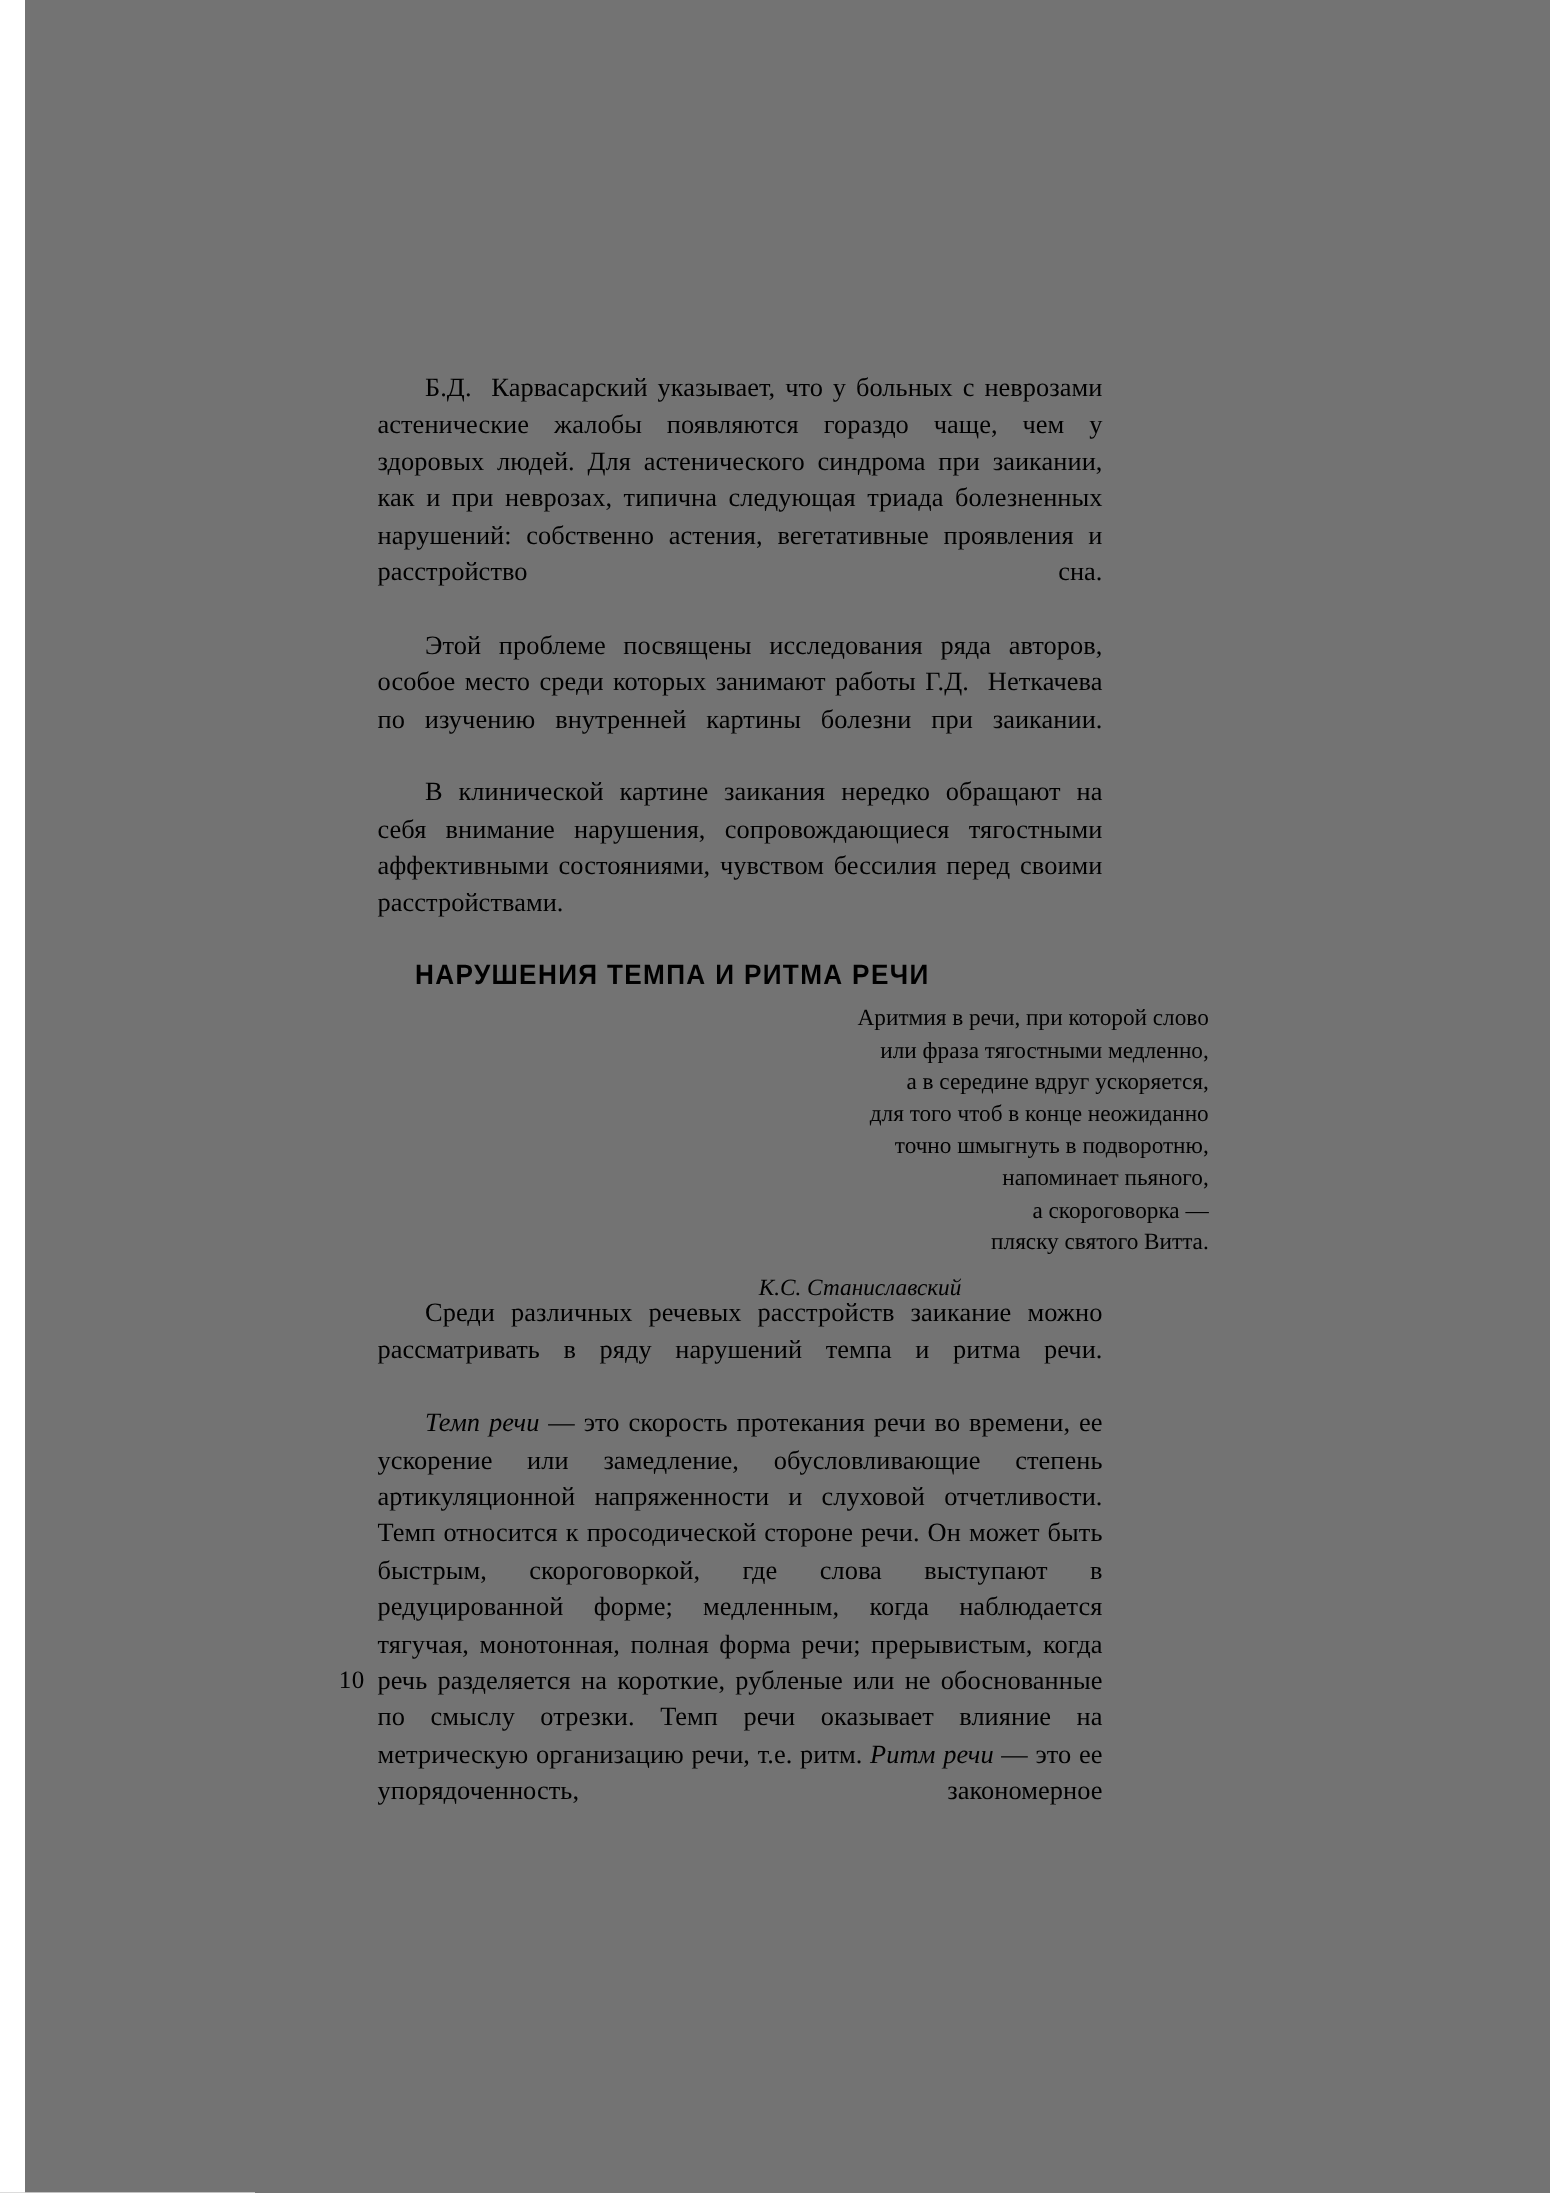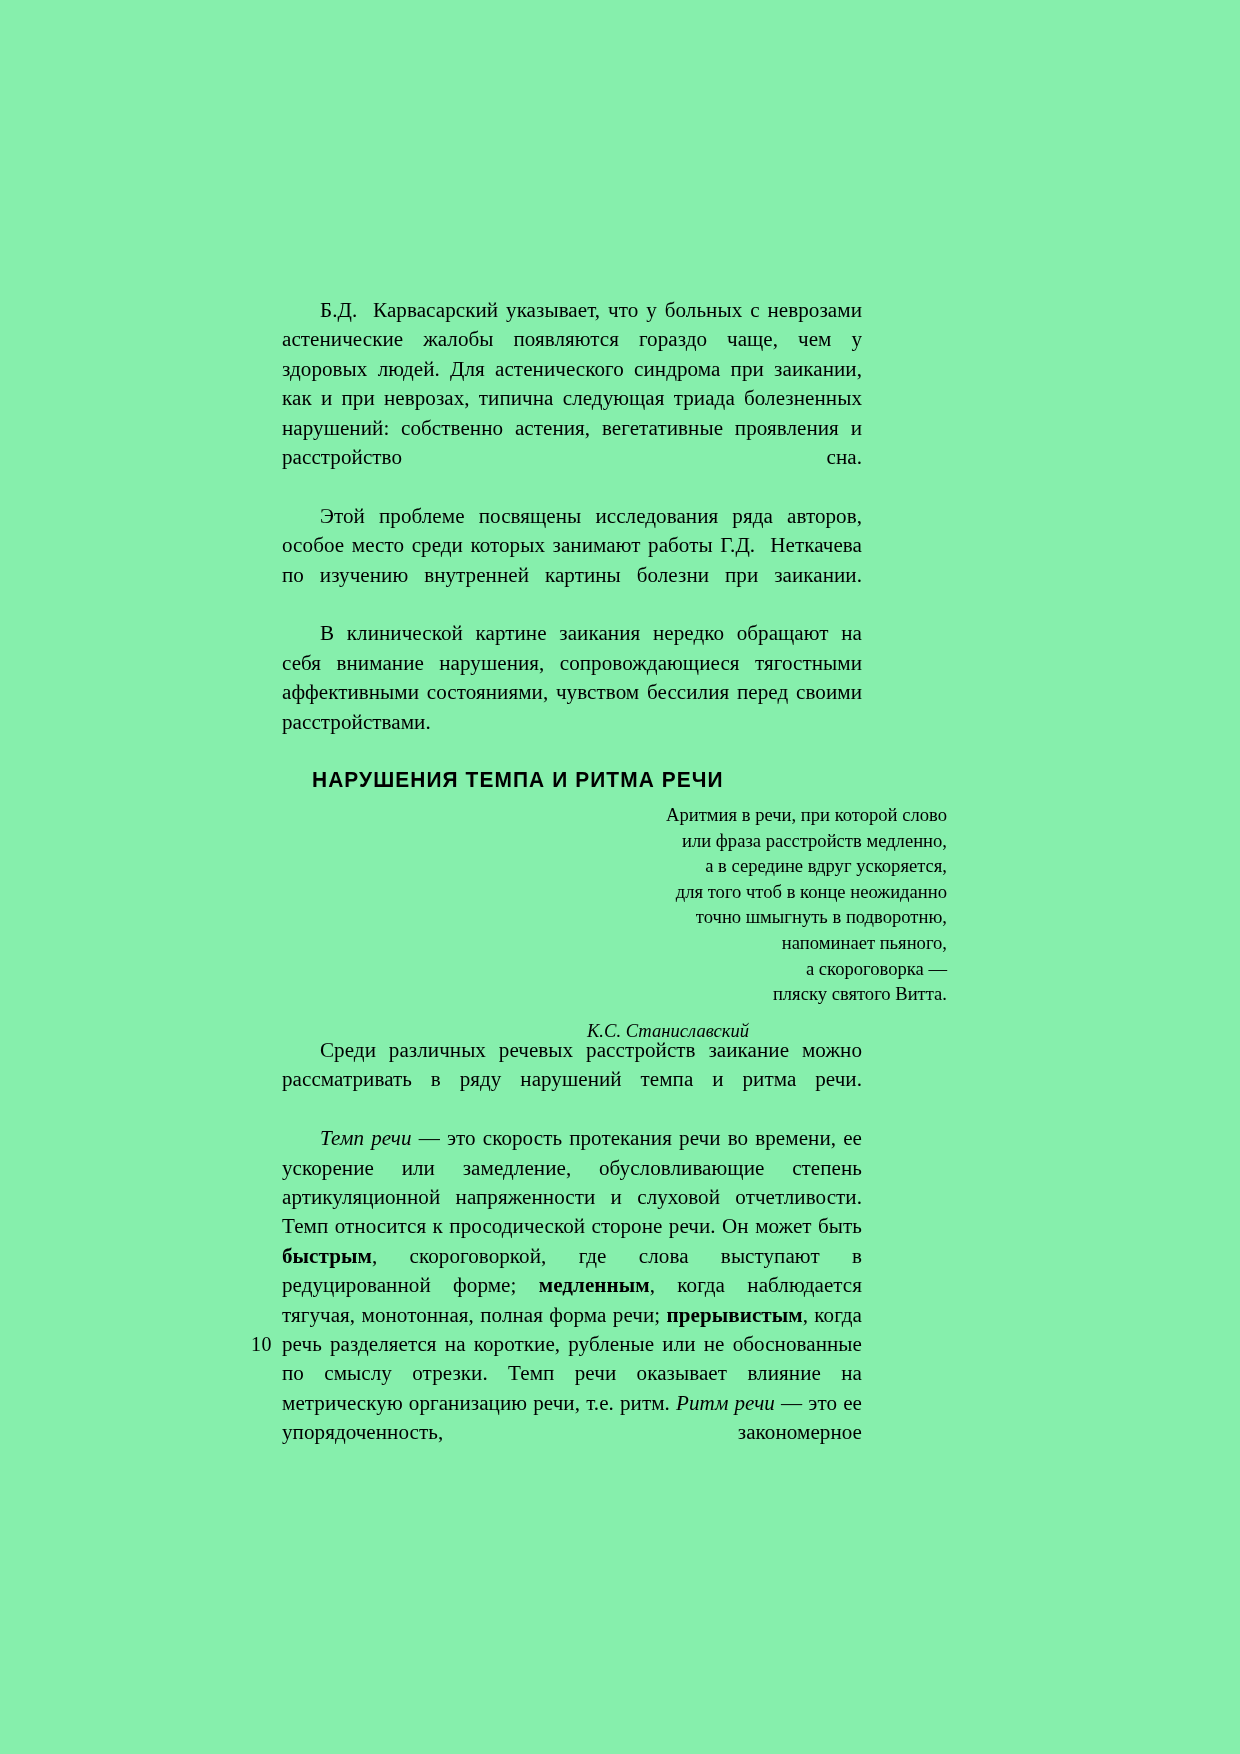--- a/index.html
+++ b/index.html
@@ -15,21 +15,22 @@
     overflow: hidden;
     font-family: "Liberation Serif", "DejaVu Serif", serif;
     color: #000000;
     -webkit-font-smoothing: antialiased;
   }
 
   
   .page {
     position: absolute;
     inset: 0;
-    background: #86efac;
+    background: #737373;
+    margin-left: 20px;
   }
 
   
   .text-column {
     position: absolute;
     left: 282px;
     top: 296px;
     width: 580px;
   }
 
@@ -45,21 +46,21 @@
   }
 
   
   p.body-par::after {
     content: "";
     display: inline-block;
     width: 100%;
   }
 
   .em-i { font-style: italic; }
-  .em-b { font-weight: bold; }
+  .em-b { font-weight: normal; }
 
   
   .section-heading {
     position: absolute;
     left: 312px;
     top: 748px;
     font-family: "Liberation Sans", "DejaVu Sans", sans-serif;
     font-weight: bold;
     font-size: 22.5px;
     letter-spacing: 1.15px;
@@ -116,21 +117,21 @@
   <div class="text-column">
     <p class="body-par">Б.Д.&nbsp; Карвасарский указывает, что у больных с неврозами астенические жалобы появляются гораздо чаще, чем у здоровых людей. Для астенического синдрома при заикании, как и при неврозах, типична следующая триада болезненных нарушений: собственно астения, вегетативные проявления и расстройство сна.</p>
     <p class="body-par">Этой проблеме посвящены исследования ряда авторов, особое место среди которых занимают работы Г.Д.&nbsp; Неткачева по изучению внутренней картины болезни при заикании.</p>
     <p class="body-par">В клинической картине заикания нередко обращают на себя внимание нарушения, сопровождающиеся тягостными аффективными состояниями, чувством бессилия перед своими расстройствами.</p>
   </div>
 
   <h2 class="section-heading">НАРУШЕНИЯ ТЕМПА И РИТМА РЕЧИ</h2>
 
   <div class="epigraph">
     <div class="epigraph-line">Аритмия в речи, при которой слово</div>
-    <div class="epigraph-line">или фраза расстройств медленно,</div>
+    <div class="epigraph-line">или фраза тягостными медленно,</div>
     <div class="epigraph-line">а в середине вдруг ускоряется,</div>
     <div class="epigraph-line">для того чтоб в конце неожиданно</div>
     <div class="epigraph-line">точно шмыгнуть в подворотню,</div>
     <div class="epigraph-line">напоминает пьяного,</div>
     <div class="epigraph-line">а скороговорка —</div>
     <div class="epigraph-line">пляску святого Витта.</div>
     <div class="epigraph-attrib">К.С. Станиславский</div>
   </div>
 
   <div class="text-column-lower">

